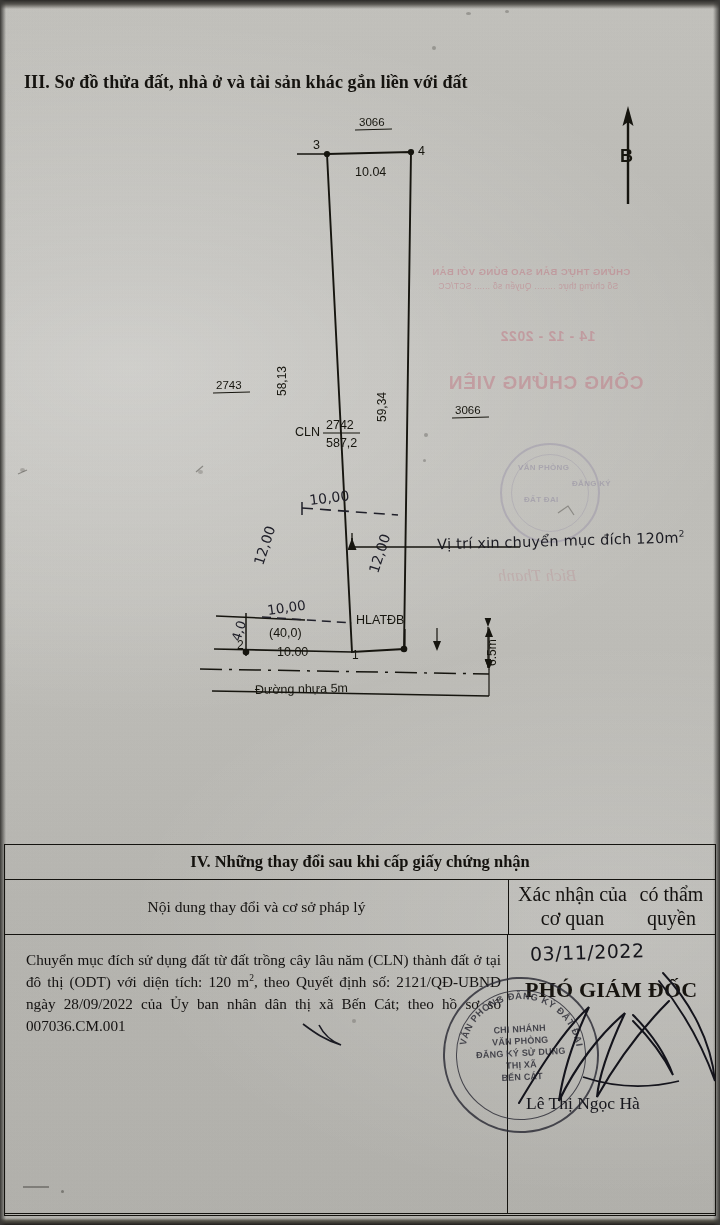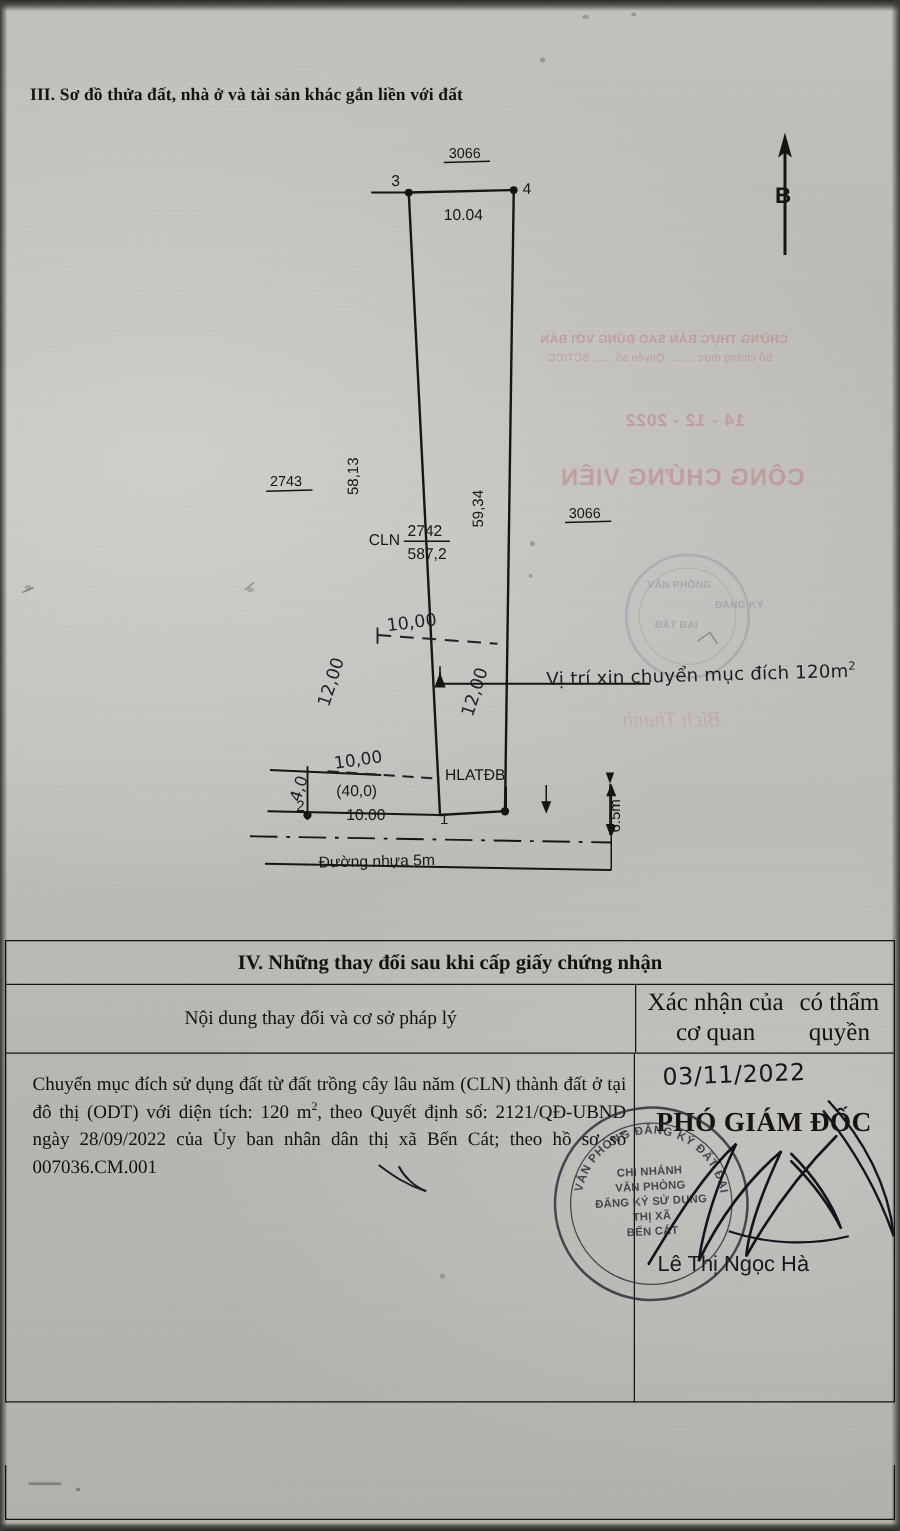--- a/index.html
+++ b/index.html
@@ -30,21 +30,21 @@
   .scan-bottom{position:absolute;left:0;bottom:0;width:720px;height:7px;
     background:linear-gradient(0deg,#211f1d 0%,#555349 60%,rgba(150,148,143,0) 100%);}
   .scan-left{position:absolute;left:0;top:0;width:6px;height:1225px;
     background:linear-gradient(90deg,#3a3936 0%,rgba(160,158,153,0) 100%);}
   .scan-right{position:absolute;right:0;top:0;width:7px;height:1225px;
     background:linear-gradient(270deg,#3a3936 0%,rgba(160,158,153,0) 100%);}
 
   
   #sec3-title{
     position:absolute;left:24px;top:60px;
-    font-size:14px;font-weight:bold;color:#15130f;
+    font-size:18px;font-weight:bold;color:#15130f;
     letter-spacing:.1px;white-space:nowrap;
   }
 
   
   #diagram{position:absolute;left:0;top:96px;width:720px;height:620px;}
   #diagram svg{display:block;}
 
   
   .bleed{
     position:absolute;color:#c07b86;opacity:.52;
@@ -81,21 +81,21 @@
     color:#1b1b22;
     position:absolute;
     white-space:nowrap;
   }
   #hw-note{left:437px;top:532px;font-size:14.5px;letter-spacing:.2px;
      transform:rotate(-1.6deg);}
   #hw-note sup{font-size:9px;vertical-align:super;}
 
   
   #sec4{
-    position:absolute;left:4px;top:752px;width:712px;height:370px;
+    position:absolute;left:4px;top:844px;width:712px;height:370px;
     border:1.6px solid #14130f;
     box-sizing:border-box;
   }
   #sec4-title{
     height:34px;line-height:34px;text-align:center;
     font-size:16.5px;font-weight:bold;color:#14120e;
     border-bottom:1.5px solid #14130f;
   }
   #sec4-head{
     display:flex;height:54px;border-bottom:1.5px solid #14130f;
@@ -127,21 +127,21 @@
     position:absolute;left:22px;top:6px;font-size:19px;
     font-family:"DejaVu Sans",sans-serif;color:#16161c;
     transform:rotate(-2deg);letter-spacing:.5px;
   }
   #conf-role{
     position:absolute;left:17px;top:42px;font-size:22px;font-weight:bold;
     color:#17140f;letter-spacing:.2px;white-space:nowrap;
   }
   #conf-name{
     position:absolute;left:18px;top:158px;font-size:17.5px;
-    font-family:Liberation Sans, sans-serif;color:#16161c;white-space:nowrap;
+    font-family:Liberation Serif, serif;color:#16161c;white-space:nowrap;
   }
 
   
   #seal{
     position:absolute;left:-65px;top:42px;width:152px;height:152px;
     border:2px solid #2b2b35;border-radius:50%;
     transform:rotate(-3deg);
     opacity:.82;
   }
   #seal .ring2{

